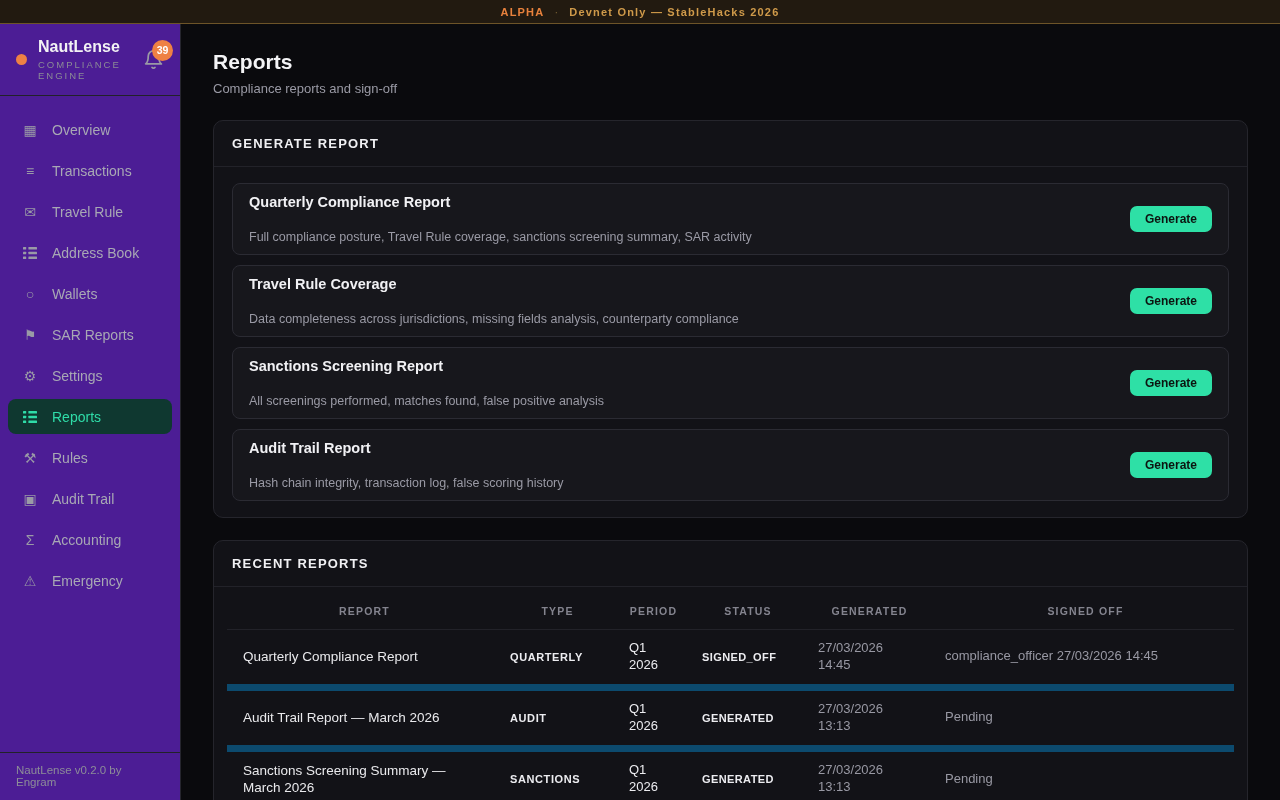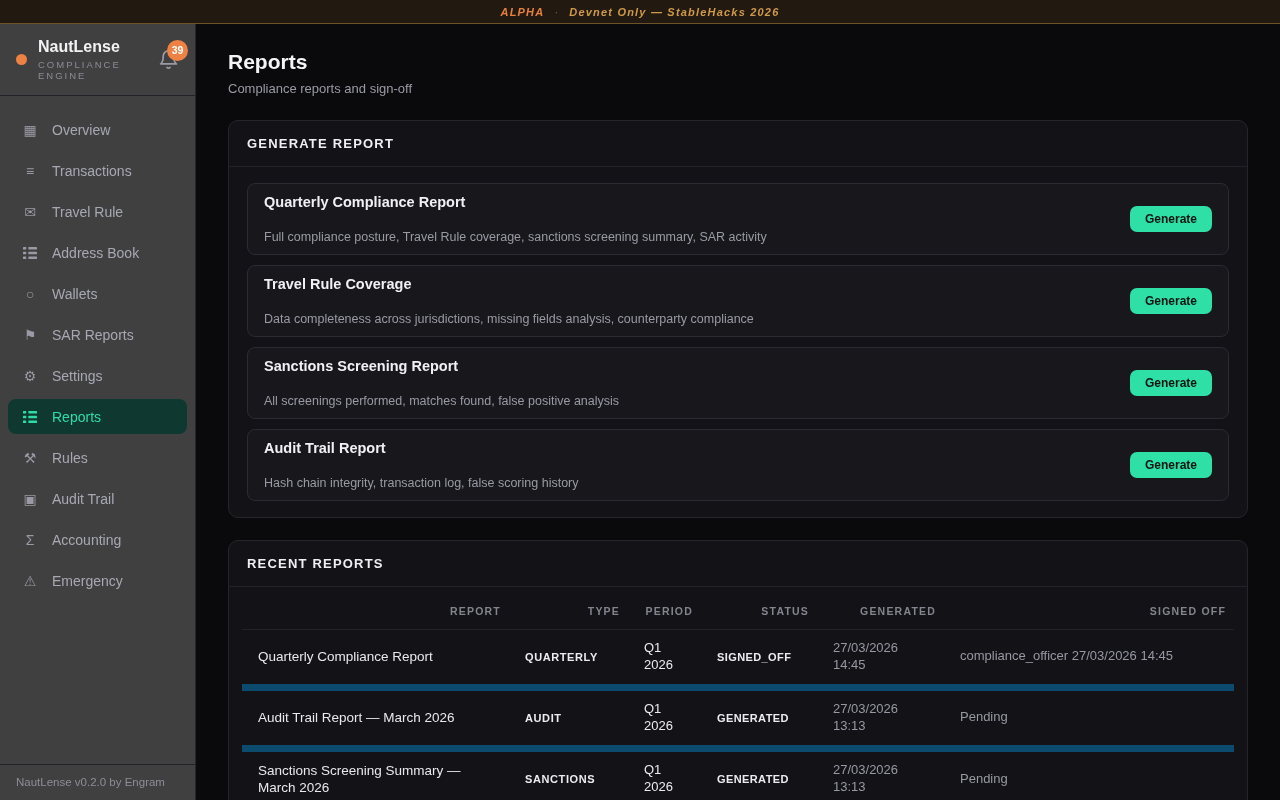--- a/index.html
+++ b/index.html
@@ -2,30 +2,30 @@
 <html><head>
 <meta charset="utf-8">
 <style>
   * { margin:0; padding:0; box-sizing:border-box; }
   html,body { width:1280px; height:800px; overflow:hidden; background:#0a0a0d;
     font-family:"Liberation Sans","DejaVu Sans",sans-serif; color:#e9e9ec; }
 
   
   .topbar { height:24px; background:#221a10; border-bottom:1px solid #6d5428;
     display:flex; align-items:center; justify-content:center; gap:10px;
-    font-size:11px; letter-spacing:1.2px;font-style:italic; }
+    font-size:11px; letter-spacing:1.2px; }
   .topbar .alpha { color:#e8813c; font-weight:700; }
   .topbar .sep { color:#7a6133; }
   .topbar .msg { color:#cf9a4a; font-weight:600; }
 
   
   .frame { display:flex; height:776px; }
 
   
-  .sidebar { width:196px; background:#404040; border-right:1px solid #26262e;
+  .sidebar { width:181px; background:#4c1d95; border-right:1px solid #26262e;
     display:flex; flex-direction:column; }
   .brand { height:72px; display:flex; align-items:center; padding:0 16px;
     border-bottom:1px solid #222229; }
   .brand-dot { width:11px; height:11px; border-radius:50%; background:#ee8144;
     margin-right:11px; flex:none; }
   .brand-name { font-size:16px; font-weight:700; color:#f2f2f4; line-height:1.15; }
   .brand-sub { font-size:9.5px; letter-spacing:2px; color:#8b8b96; margin-top:2px; }
   .bell-wrap { margin-left:auto; position:relative; width:22px; height:22px; cursor:pointer; }
   .bell-badge { position:absolute; top:-9px; right:-9px; min-width:21px; height:21px;
     background:#ee8144; border-radius:50%; color:#fff; font-size:10.5px; font-weight:700;
@@ -57,21 +57,21 @@
     padding:0 16px; }
   .gen-title { font-size:14.5px; font-weight:700; color:#f1f1f4; }
   .gen-desc { font-size:12.5px; color:#9a9aa5; margin-top:20px; }
   .gen-btn { flex:none; background:#2ee0a6; color:#0c1410; font-size:12px; font-weight:700;
     border:none; border-radius:7px; padding:6px 15px; cursor:pointer; }
 
   
   .recent-card { margin-top:22px; }
   .table-wrap { padding:0 13px; }
   table { width:100%; border-collapse:collapse; table-layout:fixed; }
-  th { text-align:right; font-size:10.5px; letter-spacing:1.2px; color:#84848f;
+  th { text-align:center; font-size:10.5px; letter-spacing:1.2px; color:#84848f;
     font-weight:700; padding:18px 8px 12px 16px; border-bottom:1px solid #222229; }
   td { padding:10px 8px 10px 16px; font-size:13px; line-height:1.3; vertical-align:middle; }
   tbody tr + tr { border-top:7px solid #0c4a6e; }
   td.c-report { color:#e9e9ec; font-size:13.5px; }
   td.c-type { font-size:11px; font-weight:700; color:#ececf0; letter-spacing:.6px; padding-right:26px; }
   td.c-period { color:#ececf0; }
   td.c-status { font-size:11px; font-weight:700; color:#ececf0; letter-spacing:.4px; }
   td.c-generated { color:#9898a3; padding-right:24px; }
   td.c-signed { color:#9898a3; }
 </style>

